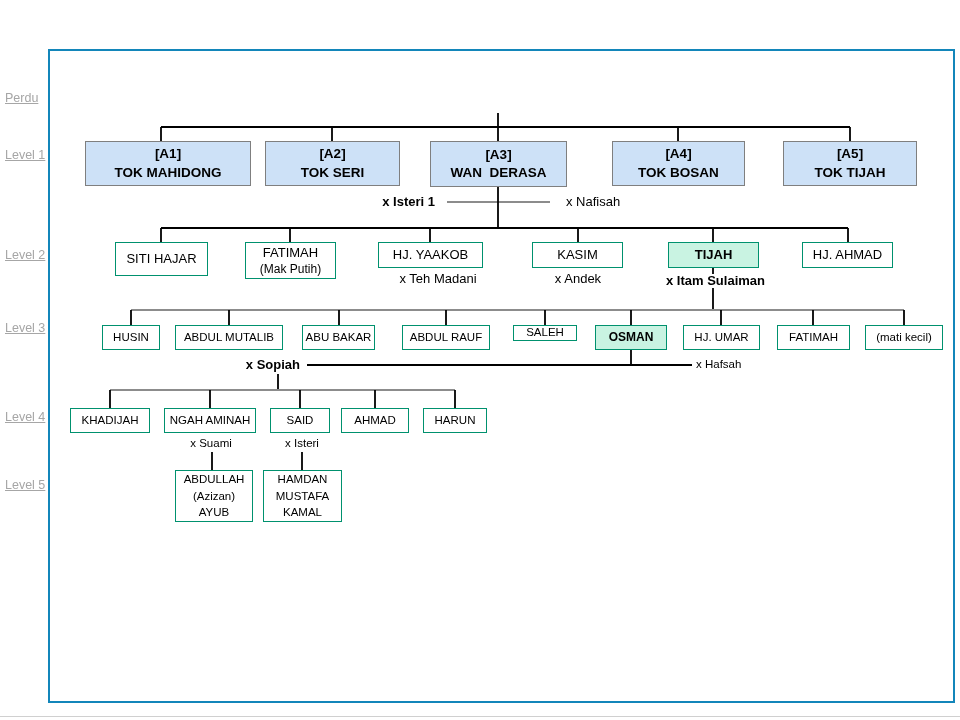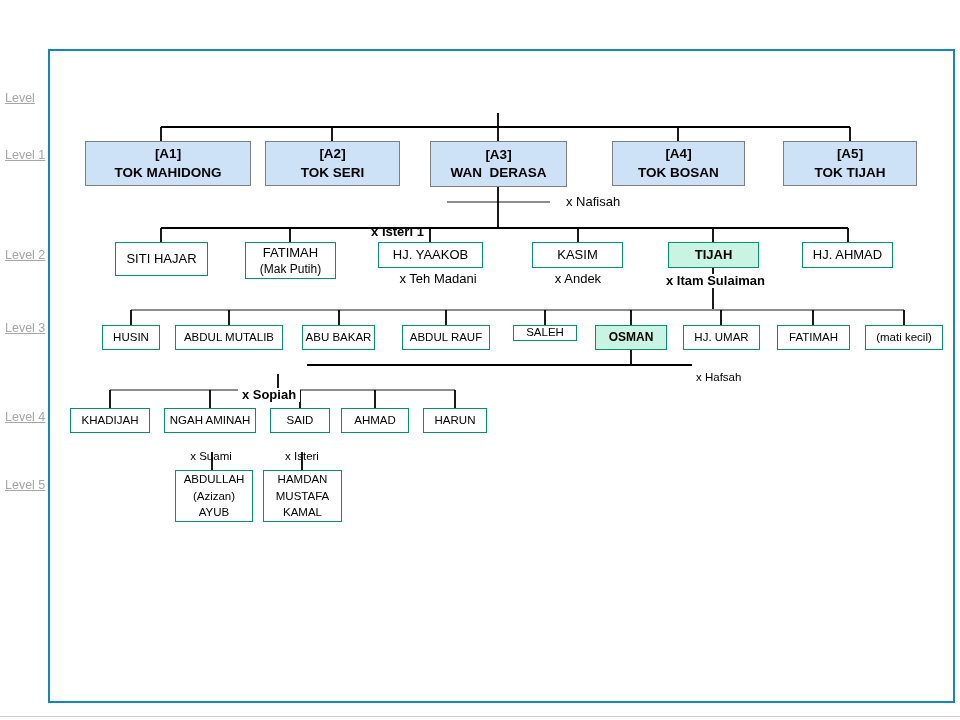--- a/index.html
+++ b/index.html
@@ -23,34 +23,34 @@
         white-space:pre-wrap;line-height:1.35;}
   .node.blue{background:var(--blue-fill);border:1.6px solid var(--gray-border);
              font-weight:bold;font-size:13.5px;}
   .node.root{font-size:15px;}
   .node.green{border:1.6px solid var(--teal-border);font-size:11.5px;}
   .node.l2{font-size:13px;}
   .node.hl{background:var(--hl-fill);font-weight:bold;}
   .node .alias{font-size:12px;}
   .lbl{position:absolute;font-size:13px;line-height:1.1;}
   .lbl.bold{font-weight:bold;}
-  .lbl.sm{font-size:11.5px;margin-top:13px;}
+  .lbl.sm{font-size:11.5px;}
   .lbl.ctr{text-align:center;}
-  .lbl.rt{text-align:center;margin-top:30px;}
+  .lbl.rt{text-align:right;}
   .lbl.bg{background:#fff;}
 </style>
 </head>
 <body>
 
 <div class="canvas">
 
   <div class="frame"></div>
   <div class="bottom-edge"></div>
 
-  <a class="side" style="top:91px">Level</a>
+  <a class="side" style="top:91px">Perdu</a>
   <a class="side" style="top:148px">Level 1</a>
   <a class="side" style="top:248px">Level 2</a>
   <a class="side" style="top:321px">Level 3</a>
   <a class="side" style="top:410px">Level 4</a>
   <a class="side" style="top:478px">Level 5</a>
 
   <svg class="wires" width="960" height="720">
     <g>
       <line x1="498" y1="113" x2="498" y2="128"></line>
       <line x1="161" y1="127" x2="850" y2="127"></line>

